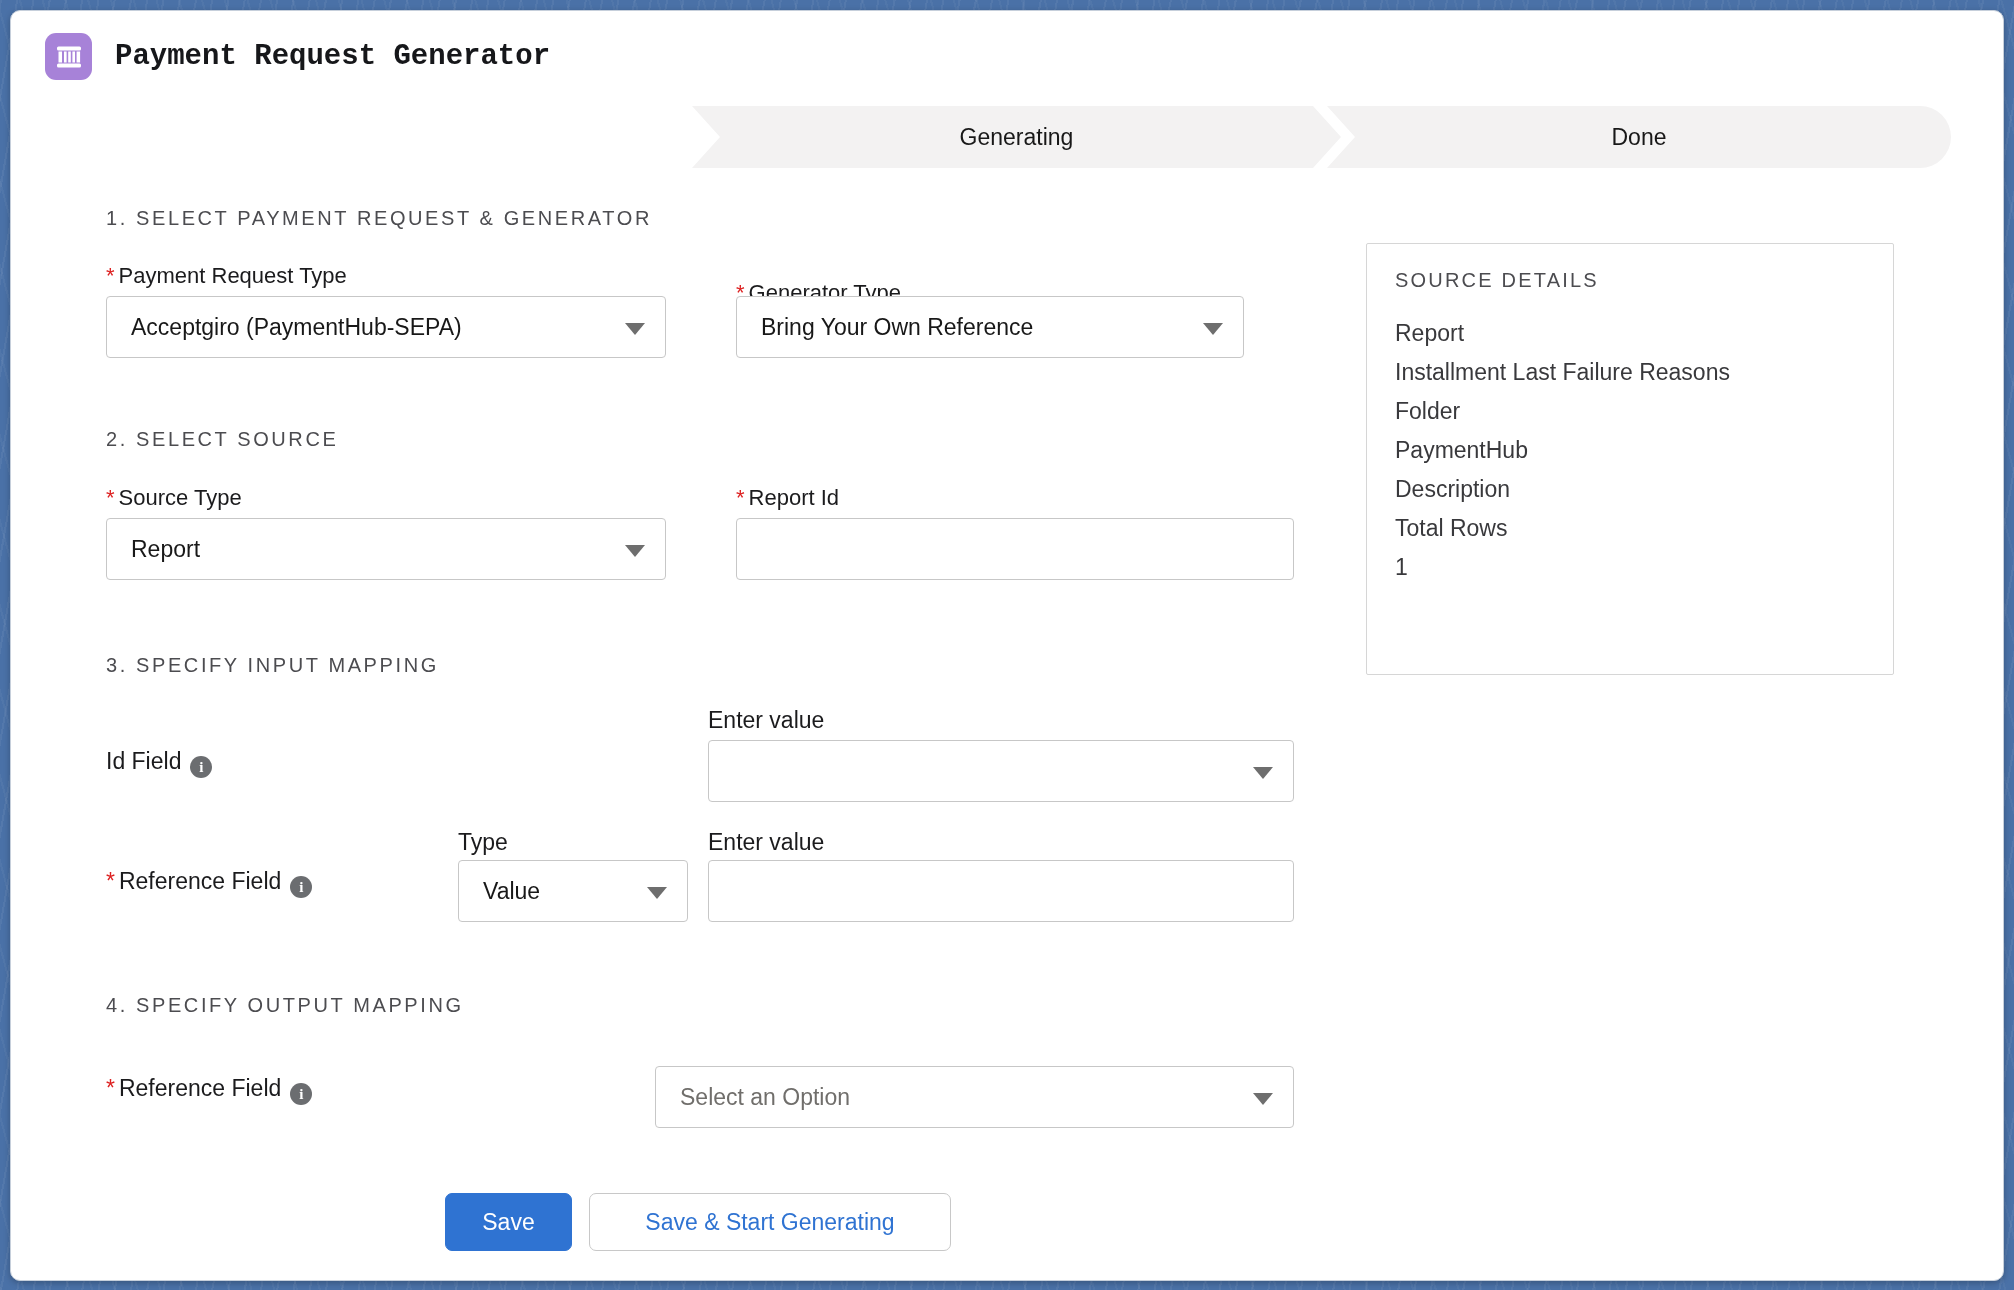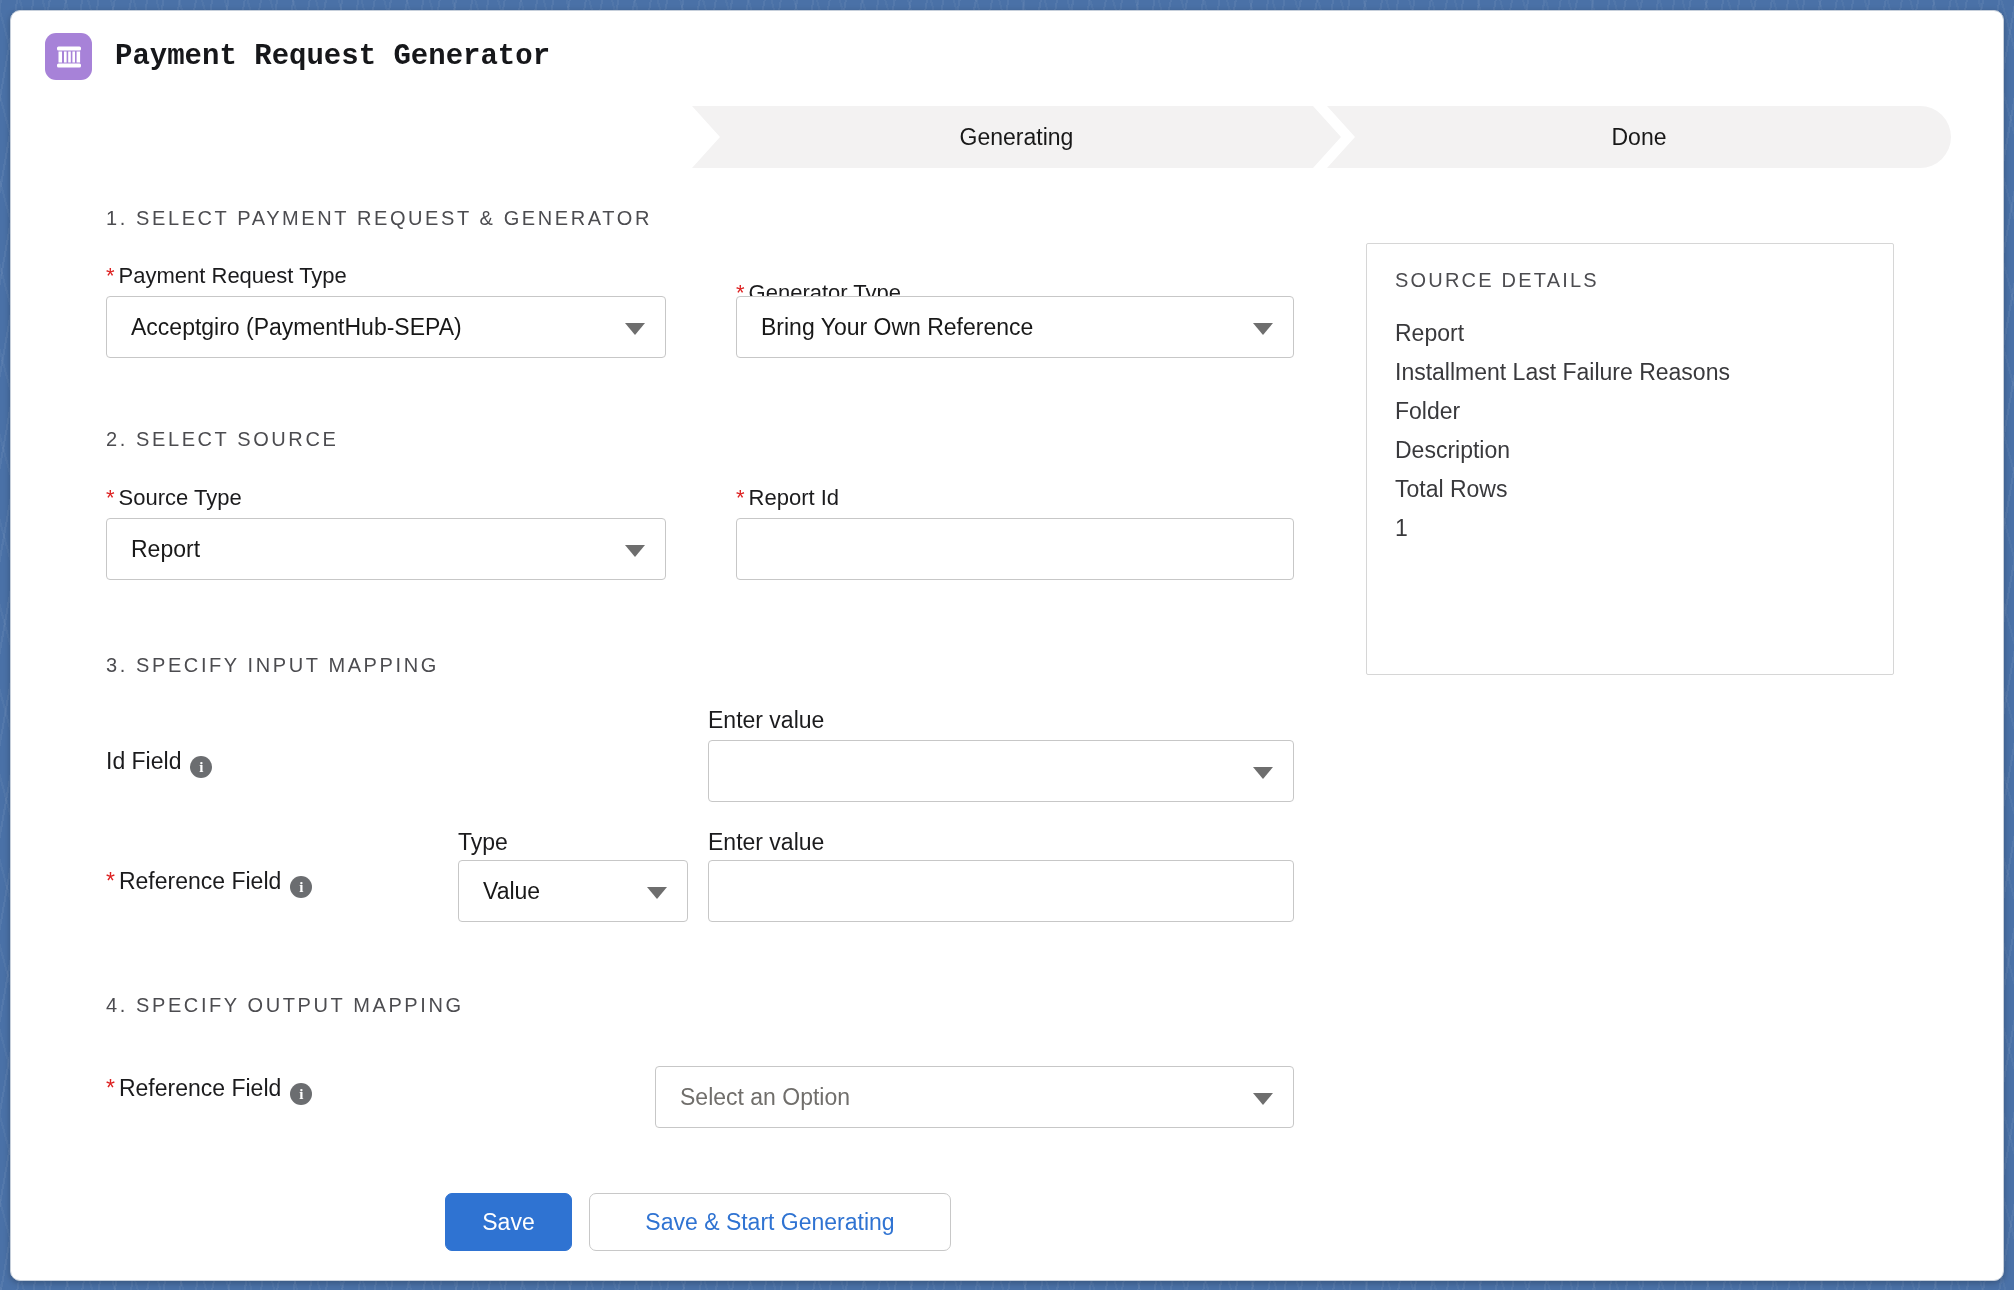--- a/index.html
+++ b/index.html
@@ -122,30 +122,31 @@
     <span class="req">*</span><span>Payment Request Type</span>
   </div>
   <div class="field-label" style="left:725px; top:252px;margin-top:17px;">
     <span class="req">*</span><span>Generator Type</span>
   </div>
 
   <div class="field" style="left:95px; top:285px; width:560px;">
     <span>Acceptgiro (PaymentHub-SEPA)</span>
     <span class="caret"></span>
   </div>
-  <div class="field" style="left:725px; top:285px; width:558px;">
+  <div class="field" style="left:725px; top:285px; width:508px;">
     <span>Bring Your Own Reference</span>
     <span class="caret"></span>
   </div>
 
   <div class="source-box">
     <div class="source-title">SOURCE DETAILS</div>
     <div class="source-line">Report</div>
     <div class="source-line">Installment Last Failure Reasons</div>
     <div class="source-line">Folder</div>
+    <div class="source-line">PaymentHub</div>
     <div class="source-line">Description</div>
     <div class="source-line">Total Rows</div>
     <div class="source-line">1</div>
   </div>
 
   <div class="sec-heading" style="top:417px;">2. SELECT SOURCE</div>
 
   <div class="field-label" style="left:95px; top:474px;">
     <span class="req">*</span><span>Source Type</span>
   </div>

